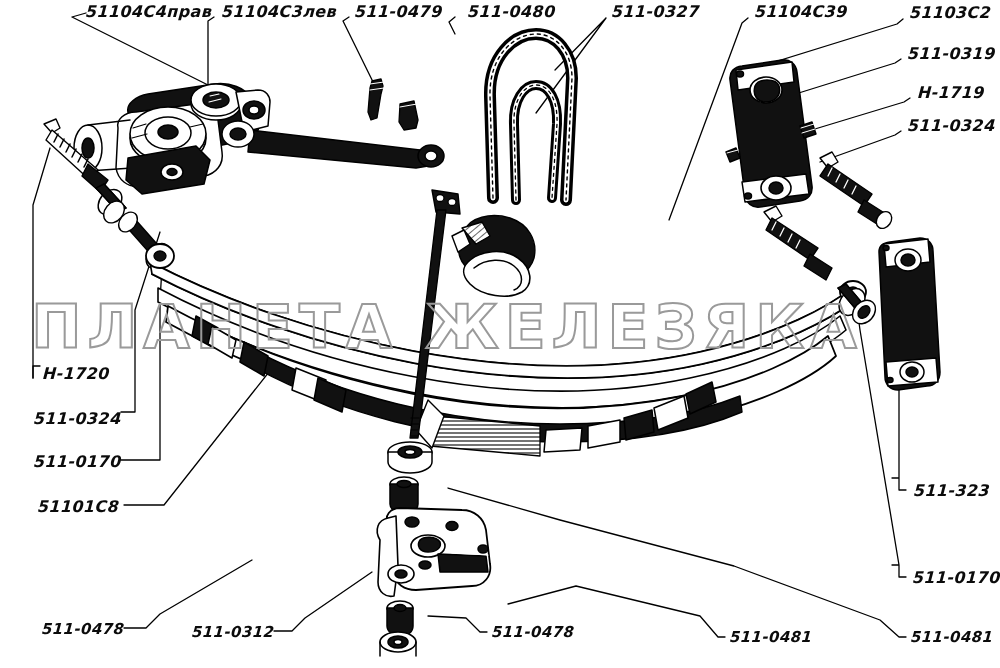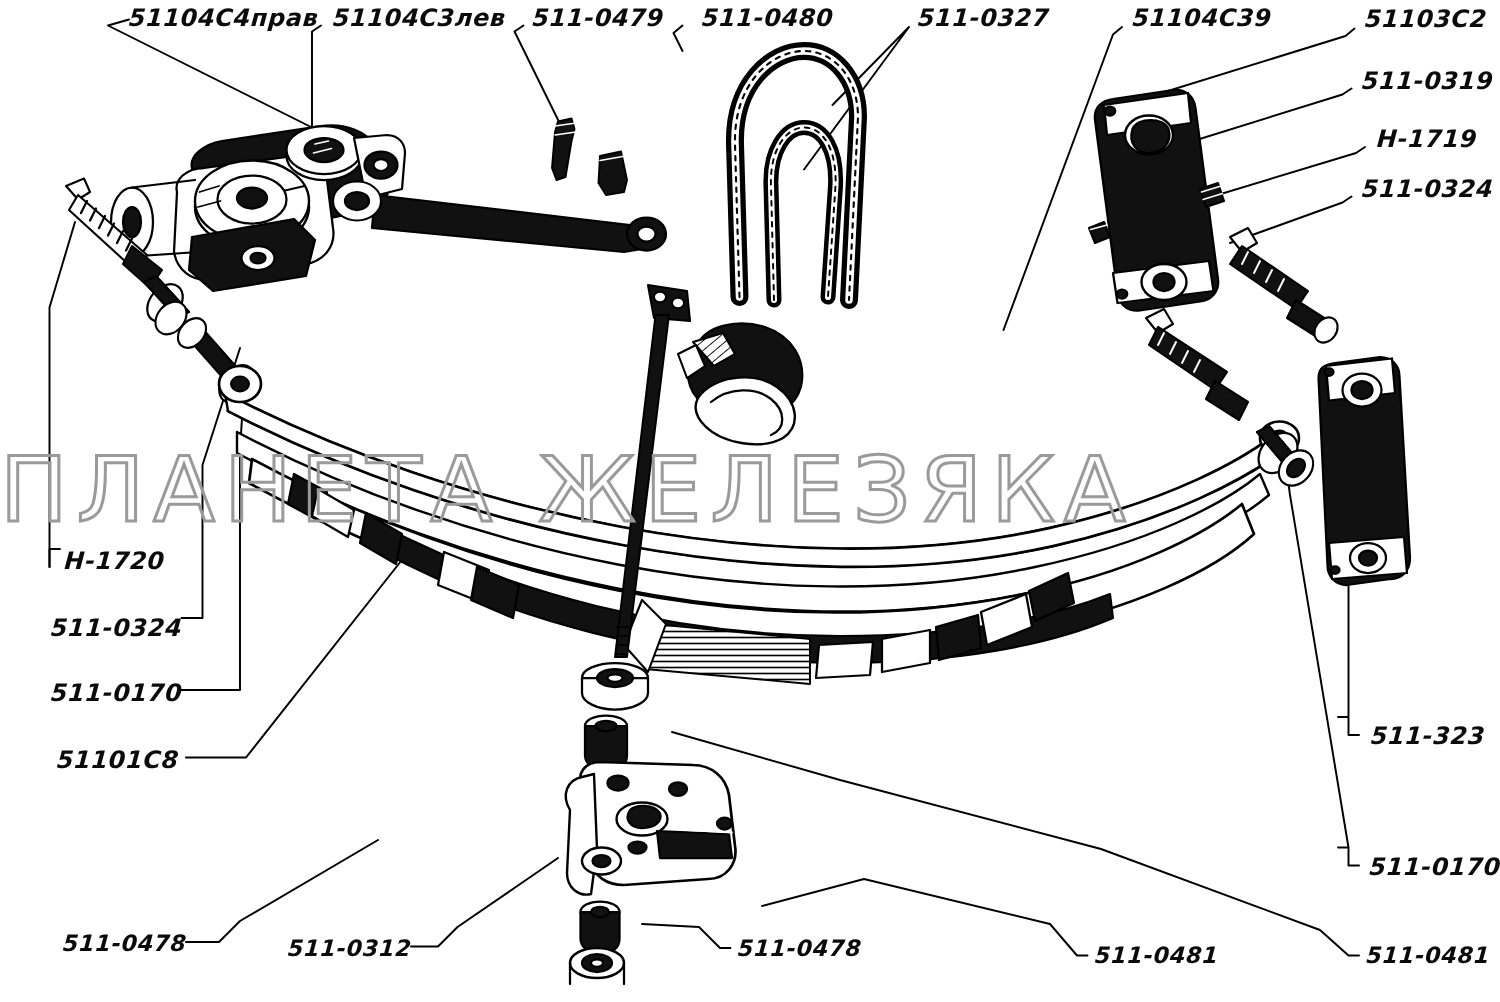--- a/index.html
+++ b/index.html
@@ -34,23 +34,23 @@
     line-height: 1;
     transform: skewX(-4deg);
   }
   .lbl.s16 { font-size: 16px; }
   .lbl.s15 { font-size: 15px; }
   #watermark {
     position: absolute;
     left: 0;
     top: 292px;
     width: 894px;
-    text-align: left;
+    text-align: center;
     font-family: "DejaVu Sans", sans-serif;
-    font-weight: normal;
+    font-weight: bold;
     font-size: 60px;
     letter-spacing: 6px;
     color: transparent;
     -webkit-text-stroke: 2px #9a9a9a;
     pointer-events: none;
     user-select: none;
   }
 </style>
 </head>
 <body>

